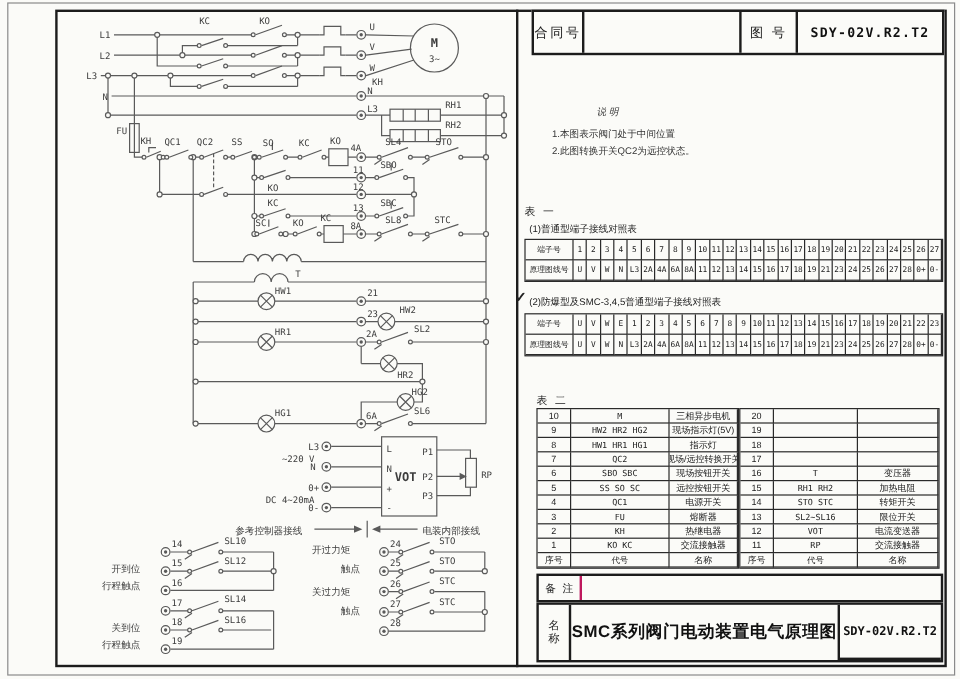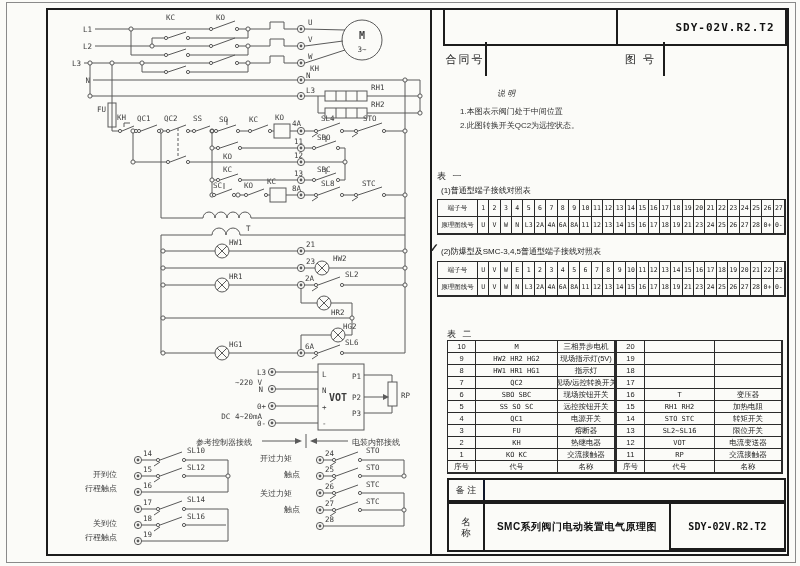--- a/index.html
+++ b/index.html
@@ -7,43 +7,43 @@
         font-family:"Liberation Sans",sans-serif;color:#333;}
   .abs{position:absolute;}
   
   #outer-border{left:6px;top:2px;width:788px;height:559px;border:1px solid #8a8a8a;}
   #inner-frame{left:46px;top:8px;width:739px;height:544px;border:2px solid #1c1c1c;}
   #panel-divider{left:430px;top:8px;width:0;height:548px;border-left:2px solid #1c1c1c;}
   
   #title-block{left:443px;top:8px;width:344px;height:38px;border:2px solid #1c1c1c;display:flex;box-sizing:border-box;background:#fbfbf8;}
   .tb-cell{display:flex;align-items:center;justify-content:center;box-sizing:border-box;height:100%;}
   .tb-b{border-right:2px solid #1c1c1c;}
-  .tb-lab{font-size:11px;letter-spacing:2px;color:#222;margin-top:32px;}
+  .tb-lab{font-size:11px;letter-spacing:2px;color:#222;}
   .tb-num{font-family:"DejaVu Sans Mono",monospace;font-weight:bold;font-size:11px;color:#111;letter-spacing:1px;}
   
   .note{position:absolute;font-size:8px;color:#333;white-space:nowrap;}
   
   .sec-label{position:absolute;font-size:9px;color:#222;letter-spacing:2px;}
   .sec-cap{position:absolute;font-size:8px;color:#222;white-space:nowrap;}
   .tt{position:absolute;width:349px;display:grid;grid-template-columns:40px repeat(27,1fr);border:1px solid #2a2a2a;background:#fbfbf8;box-sizing:border-box;}
   .tt .c{border-right:1px solid #2a2a2a;border-bottom:1px solid #2a2a2a;height:16px;display:flex;align-items:center;justify-content:center;
          font-family:"DejaVu Sans Mono",monospace;font-size:6.5px;color:#222;overflow:hidden;}
   .tt .hc{font-family:"Liberation Sans",sans-serif;font-size:6.5px;letter-spacing:0;}
   
   .ct{position:absolute;display:grid;border:1px solid #2a2a2a;background:#fbfbf8;box-sizing:border-box;}
   .ct .c{border-right:1px solid #2a2a2a;border-bottom:1px solid #2a2a2a;height:11px;display:flex;align-items:center;justify-content:center;
          font-size:7.5px;color:#222;white-space:nowrap;overflow:hidden;}
   .ct .code{font-family:"DejaVu Sans Mono",monospace;font-size:7px;}
   
   #remark-block{left:447px;top:478px;width:339px;height:24px;border:2px solid #1c1c1c;display:flex;box-sizing:border-box;background:#fbfbf8;}
-  #remark-label{width:34px;border-right:2px solid #0f172a;display:flex;align-items:center;justify-content:center;font-size:9px;color:#222;}
+  #remark-label{width:34px;border-right:2px solid #be185d;display:flex;align-items:center;justify-content:center;font-size:9px;color:#222;font-family:Liberation Mono, monospace;}
   #remark-text{flex:1;display:flex;align-items:center;padding-left:8px;font-size:12px;font-weight:bold;color:#111;letter-spacing:1px;white-space:nowrap;}
   #name-block{left:447px;top:502px;width:339px;height:50px;border:2px solid #1c1c1c;display:flex;box-sizing:border-box;background:#fbfbf8;}
   #name-label{width:34px;border-right:2px solid #1c1c1c;display:flex;flex-direction:column;align-items:center;justify-content:center;font-size:9.5px;color:#222;line-height:11px;}
-  #name-title{flex:1;display:flex;align-items:center;justify-content:center;font-size:10px;font-weight:bold;color:#111;letter-spacing:0.5px;white-space:nowrap;border-right:2px solid #1c1c1c;}
+  #name-title{flex:1;display:flex;align-items:center;justify-content:center;font-size:14px;font-weight:bold;color:#111;letter-spacing:0.5px;white-space:nowrap;border-right:2px solid #1c1c1c;}
   #name-right{width:113px;display:flex;flex-direction:column;}
   #name-dwg{flex:1;display:flex;align-items:center;justify-content:center;font-family:"DejaVu Sans Mono",monospace;font-weight:bold;font-size:10px;color:#111;border-bottom:2px solid #1c1c1c;}
   #name-company{flex:1;display:flex;align-items:center;justify-content:center;font-size:8.5px;color:#111;white-space:nowrap;}
   #check-mark{position:absolute;left:429px;top:241px;font-size:12px;font-weight:bold;color:#222;}
   
   svg{position:absolute;left:0;top:0;}
   .wire{stroke:#5a5a5a;stroke-width:1;fill:none;}
   .sym{stroke:#5a5a5a;stroke-width:1;fill:none;}
   .st{font-family:"DejaVu Sans Mono",monospace;font-size:7.5px;fill:#3d3d3d;}
   .sc{font-family:"Liberation Sans",sans-serif;font-size:8px;fill:#3d3d3d;}

